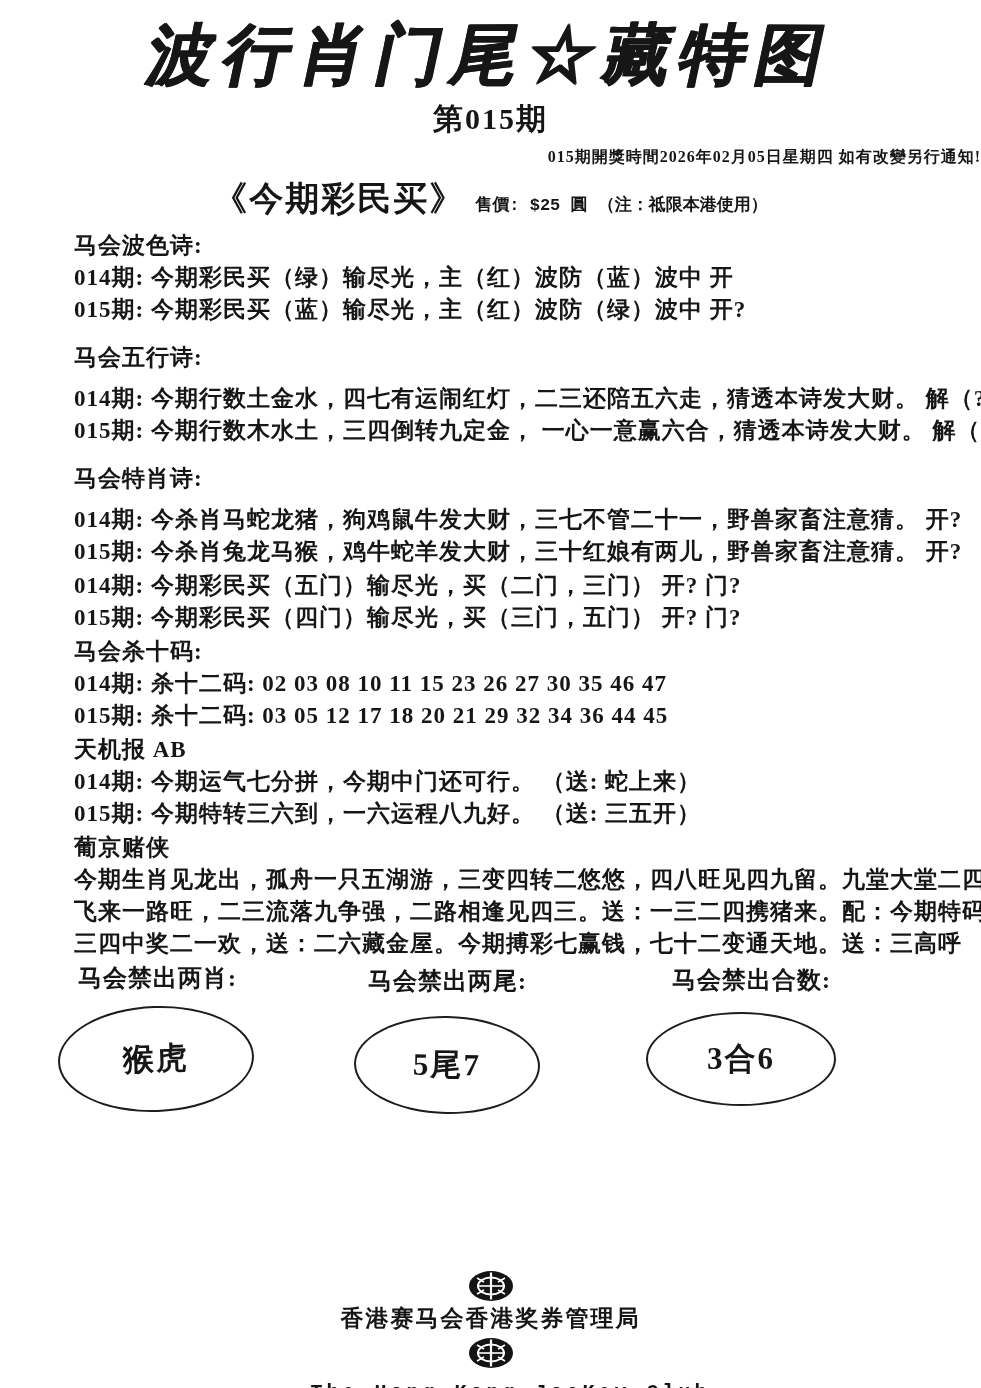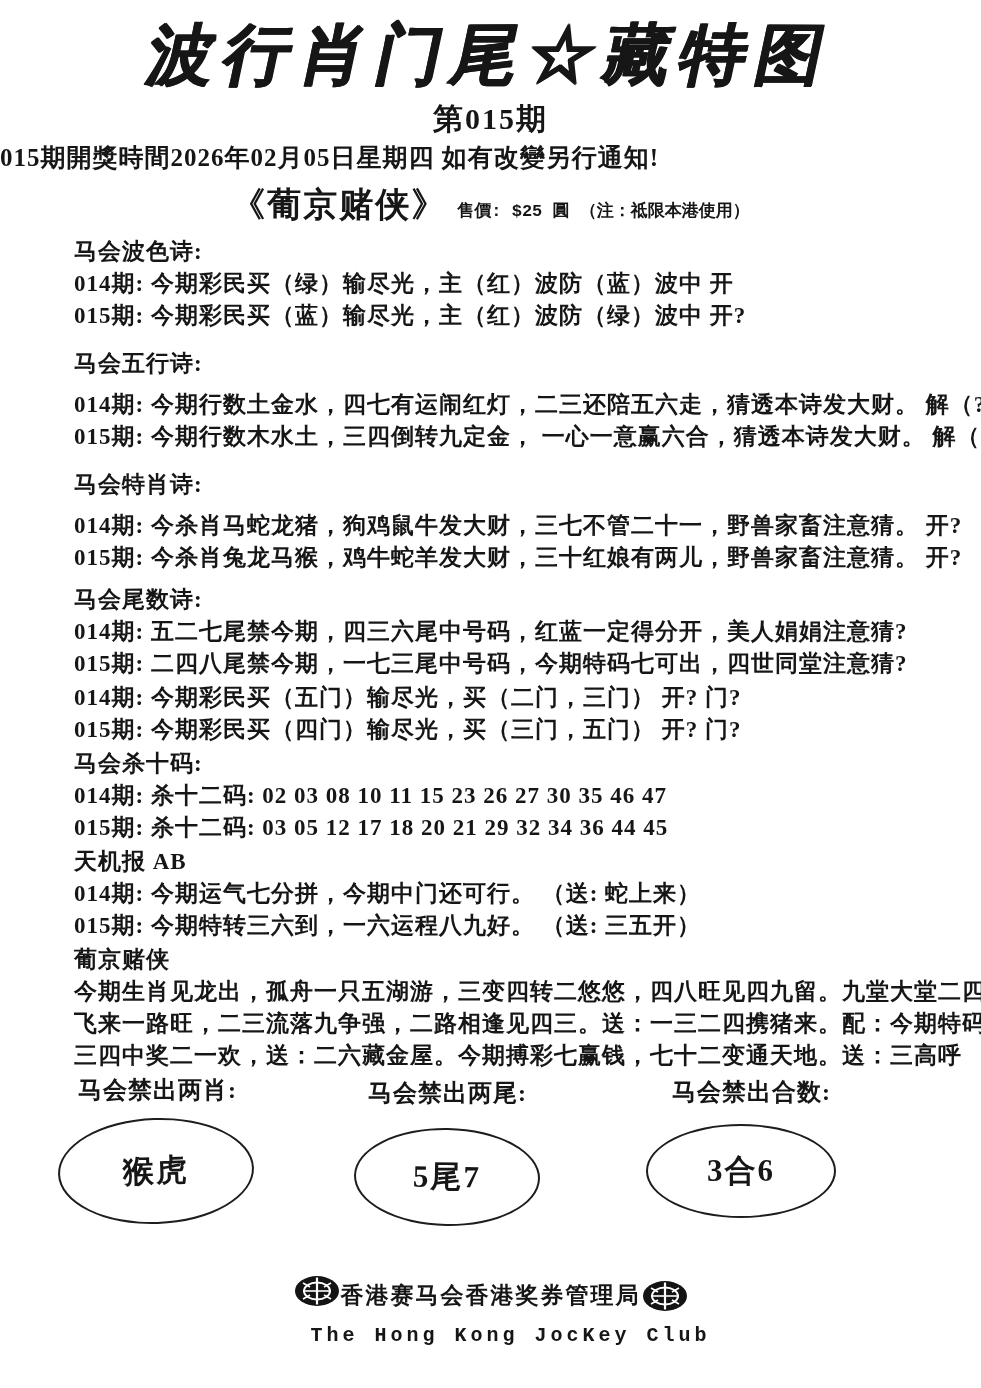--- a/index.html
+++ b/index.html
@@ -25,23 +25,23 @@
     text-shadow:1.5px 0 0 currentColor,0 1px 0 currentColor,1px 1px 0 currentColor;
     white-space:nowrap;
   }
   .issue-heading{
     text-align:center;
     font-size:30px;
     margin-top:2px;
     letter-spacing:2px;
   }
   .notice,.result{
-    text-align:left;
-    font-size:25px;
-    margin-top:1px;
+    text-align:right;
+    font-size:16px;
+    margin-top:7px;
     letter-spacing:1px;
   }
   .provider{
     text-align:center;
     margin-top:8px;
     white-space:nowrap;
   }
   .provider-name{
     font-size:34px;
     letter-spacing:2px;
@@ -89,21 +89,21 @@
   .oval-2{left:354px;top:56px;width:182px;height:94px;transform:rotate(1deg);}
   .oval-3{left:646px;top:52px;width:186px;height:90px;text-align:center;}
   .fl-1{left:78px;top:2px;}
   .fl-2{left:368px;top:5px;}
   .fl-3{left:672px;top:4px;}
   
   .footer{
     position:absolute;left:0;top:1278px;width:981px;text-align:center;
   }
   .org-row{
-    display:flex;align-items:center;justify-content:center;gap:1px;
+    display:flex;align-items:center;gap:1px;flex-direction:column;
   }
   .org-cn{
     font-size:23px;letter-spacing:2px;white-space:nowrap;
   }
   .logo{width:46px;height:32px;display:block;}
   .logo.left{margin-top:-8px;}
   .logo.right{margin-top:2px;}
   .org-en{
     margin-top:12px;
     font-family:"Liberation Mono","DejaVu Sans Mono",monospace;
@@ -117,21 +117,21 @@
 </head>
 <body>
 
 <div class="page">
 
   <div class="title">波行肖门尾☆藏特图</div>
   <div class="issue-heading">第015期</div>
   <div class="notice">015期開獎時間2026年02月05日星期四 如有改變另行通知!</div>
 
   <div class="provider">
-    <span class="provider-name">《葡京赌侠》</span>
+    <span class="provider-name">《今期彩民买》</span>
     <span class="price-note">售價: $25 圓 （注：祗限本港使用）</span>
   </div>
 
   <div class="content">
 
     <div class="sec gap-sm">
       <div class="sec-head">马会波色诗:</div>
       <div class="sec-line">014期: 今期彩民买（绿）输尽光，主（红）波防（蓝）波中 开</div>
       <div class="sec-line">015期: 今期彩民买（蓝）输尽光，主（红）波防（绿）波中 开?</div>
     </div>
@@ -141,25 +141,20 @@
       <div class="sec-line">014期: 今期行数土金水，四七有运闹红灯，二三还陪五六走，猜透本诗发大财。 解（?）</div>
       <div class="sec-line">015期: 今期行数木水土，三四倒转九定金， 一心一意赢六合，猜透本诗发大财。 解（?）</div>
     </div>
 
     <div class="sec gap-lg head-space">
       <div class="sec-head">马会特肖诗:</div>
       <div class="sec-line">014期: 今杀肖马蛇龙猪，狗鸡鼠牛发大财，三七不管二十一，野兽家畜注意猜。 开?</div>
       <div class="sec-line">015期: 今杀肖兔龙马猴，鸡牛蛇羊发大财，三十红娘有两儿，野兽家畜注意猜。 开?</div>
     </div>
 
-    <div class="sec gap-md">
-      <div class="sec-head">马会尾数诗:</div>
-      <div class="sec-line">014期: 五二七尾禁今期，四三六尾中号码，红蓝一定得分开，美人娟娟注意猜?</div>
-      <div class="sec-line">015期: 二四八尾禁今期，一七三尾中号码，今期特码七可出，四世同堂注意猜?</div>
-    </div>
 
     <div class="sec gap-sm">
       <div class="sec-line">014期: 今期彩民买（五门）输尽光，买（二门，三门） 开? 门?</div>
       <div class="sec-line">015期: 今期彩民买（四门）输尽光，买（三门，五门） 开? 门?</div>
     </div>
 
     <div class="sec gap-sm">
       <div class="sec-head">马会杀十码:</div>
       <div class="sec-line">014期: 杀十二码: 02 03 08 10 11 15 23 26 27 30 35 46 47</div>
       <div class="sec-line">015期: 杀十二码: 03 05 12 17 18 20 21 29 32 34 36 44 45</div>

